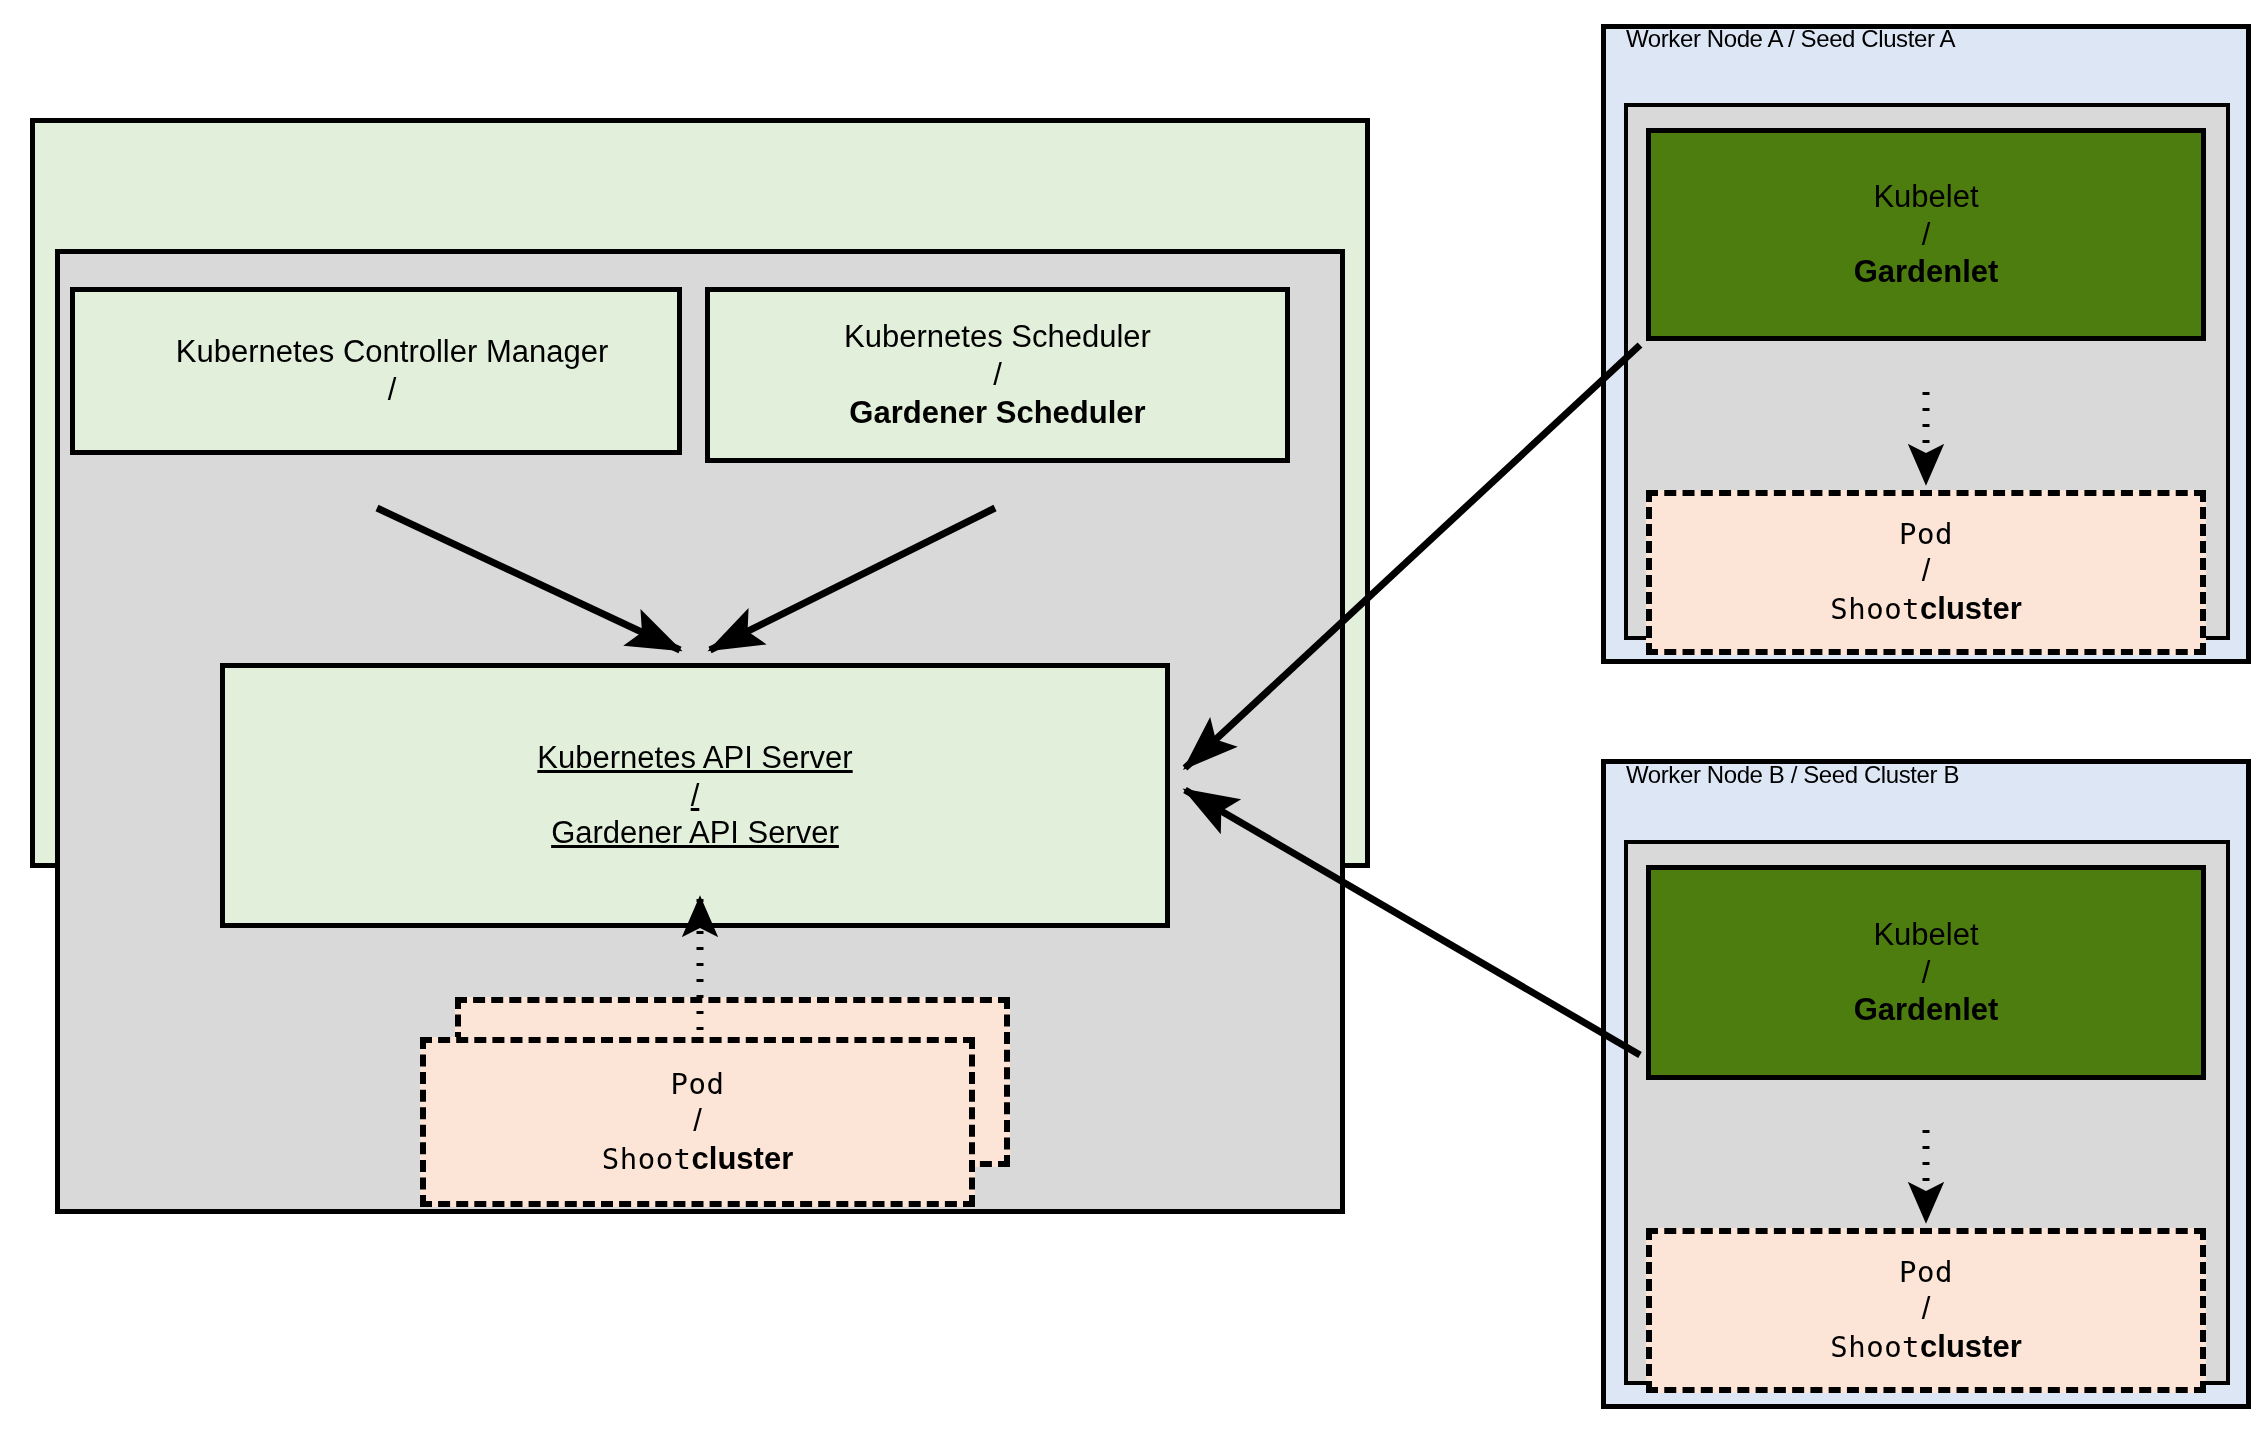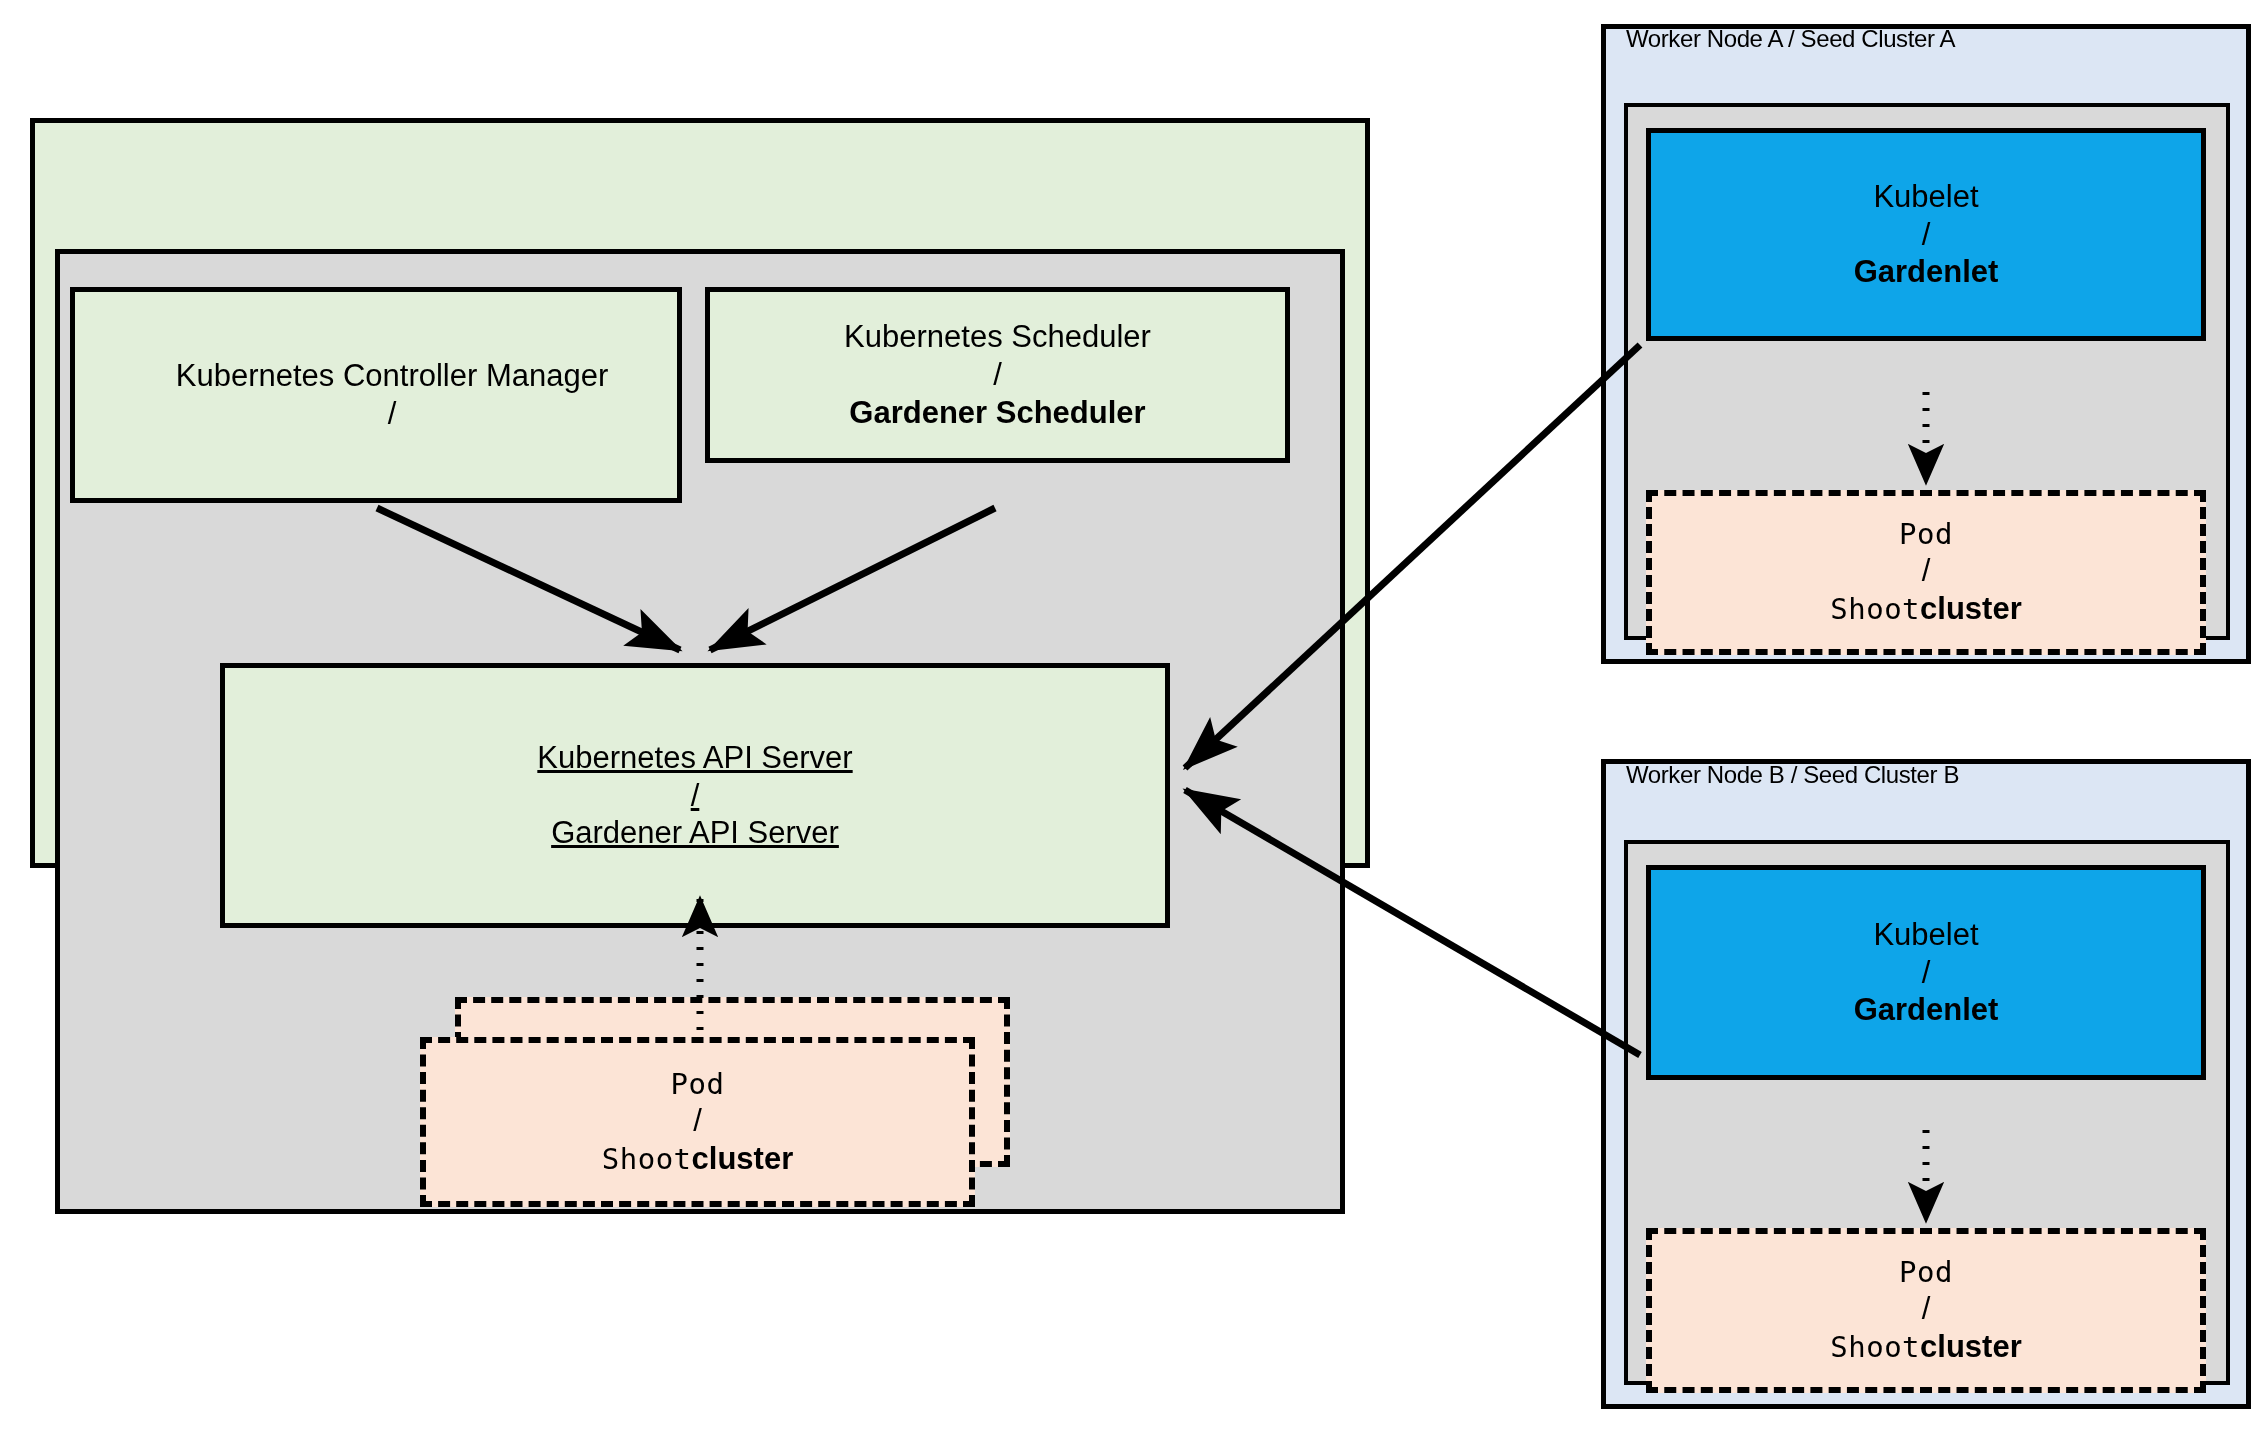--- a/index.html
+++ b/index.html
@@ -34,21 +34,21 @@
   .solid-border { border: 5px solid #000000; }
   .thin-border  { border: 4px solid #000000; }
   .dashed-border {
     border: 6px dashed #000000;
     text-align: center;
   }
 
   .fill-green { background: #e2efda; }
   .fill-gray  { background: #d9d9d9; }
   .fill-blue  { background: #dce6f4; }
-  .fill-orange{ background: #0ea5e9; }
+  .fill-orange{ background: #4d7c0f; }
   .fill-peach { background: #fce4d6; }
 
   
   .group-title {
     position: absolute;
     font-size: 24px;
     line-height: 1.05;
     color: #000;
     white-space: nowrap;
     letter-spacing: -0.4px;
@@ -103,21 +103,21 @@
 </head>
 <body>
 
 <div id="stage">
 
   <div class="box solid-border fill-green" style="left:30px; top:118px; width:1340px; height:750px;"></div>
 
 
   <div class="box solid-border fill-gray" style="left:55px; top:249px; width:1290px; height:965px;"></div>
 
-  <div class="box solid-border fill-green" style="left:70px; top:287px; width:612px; height:216px;padding-left:32px;">
+  <div class="box solid-border fill-green" style="left:70px; top:287px; width:612px; height:168px;padding-left:32px;">
     <div class="label-stack">
       <div class="lbl">Kubernetes Controller Manager</div>
       <div class="lbl slash">/</div>
     </div>
   </div>
 
   <div class="box solid-border fill-green" style="left:705px; top:287px; width:585px; height:176px;">
     <div class="label-stack">
       <div class="lbl">Kubernetes Scheduler</div>
       <div class="lbl slash">/</div>

